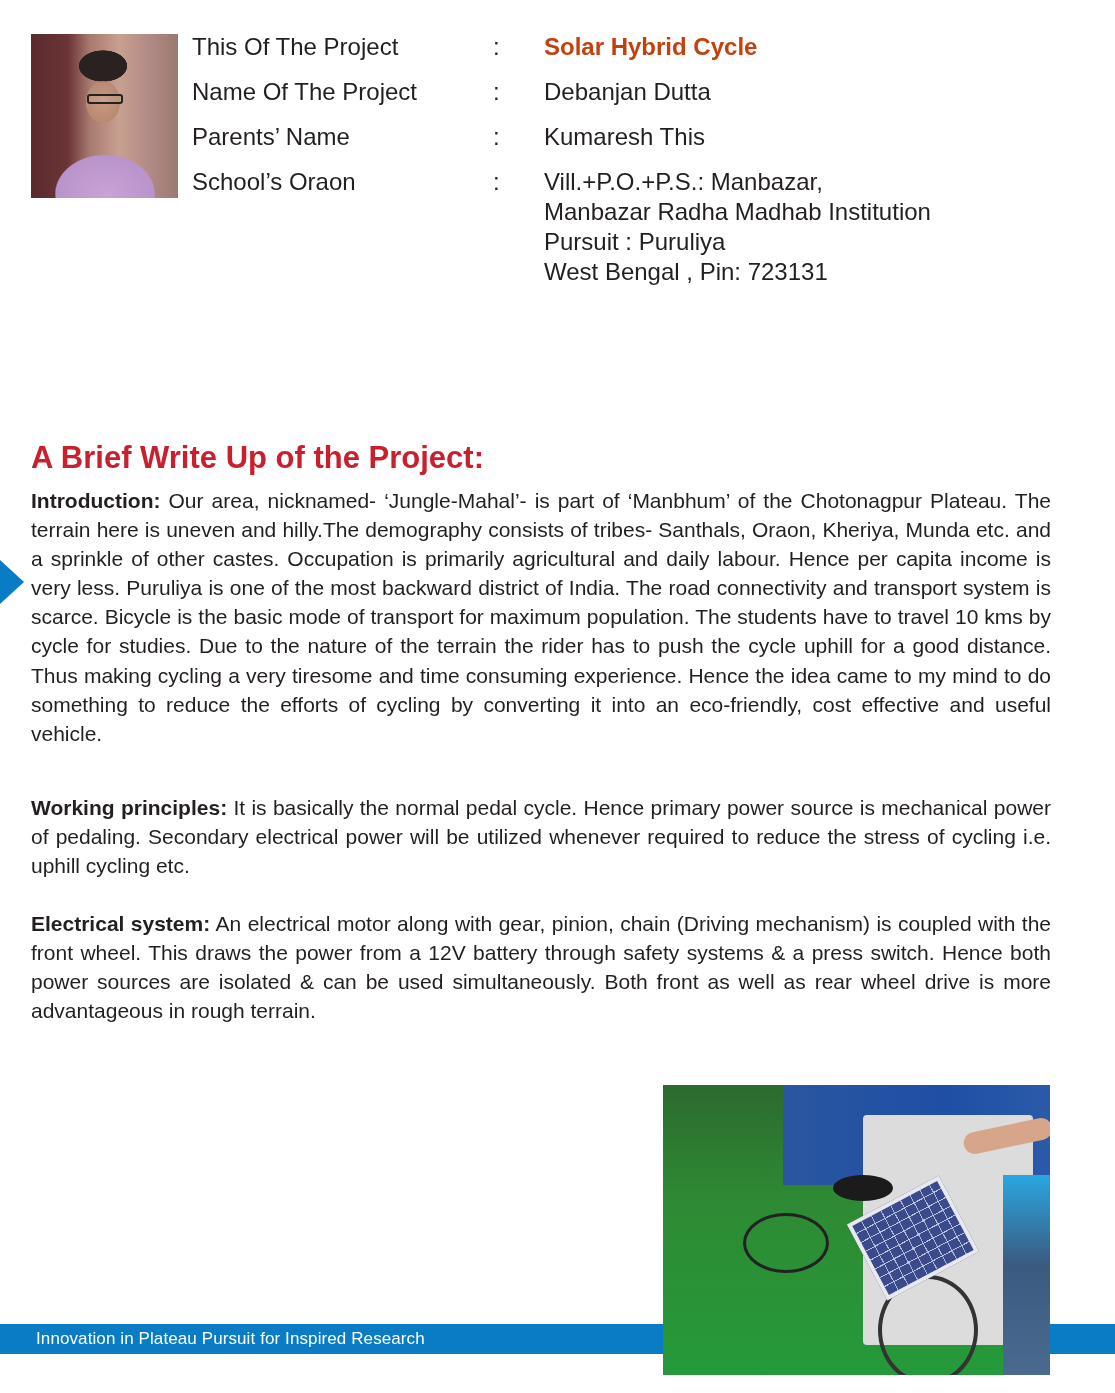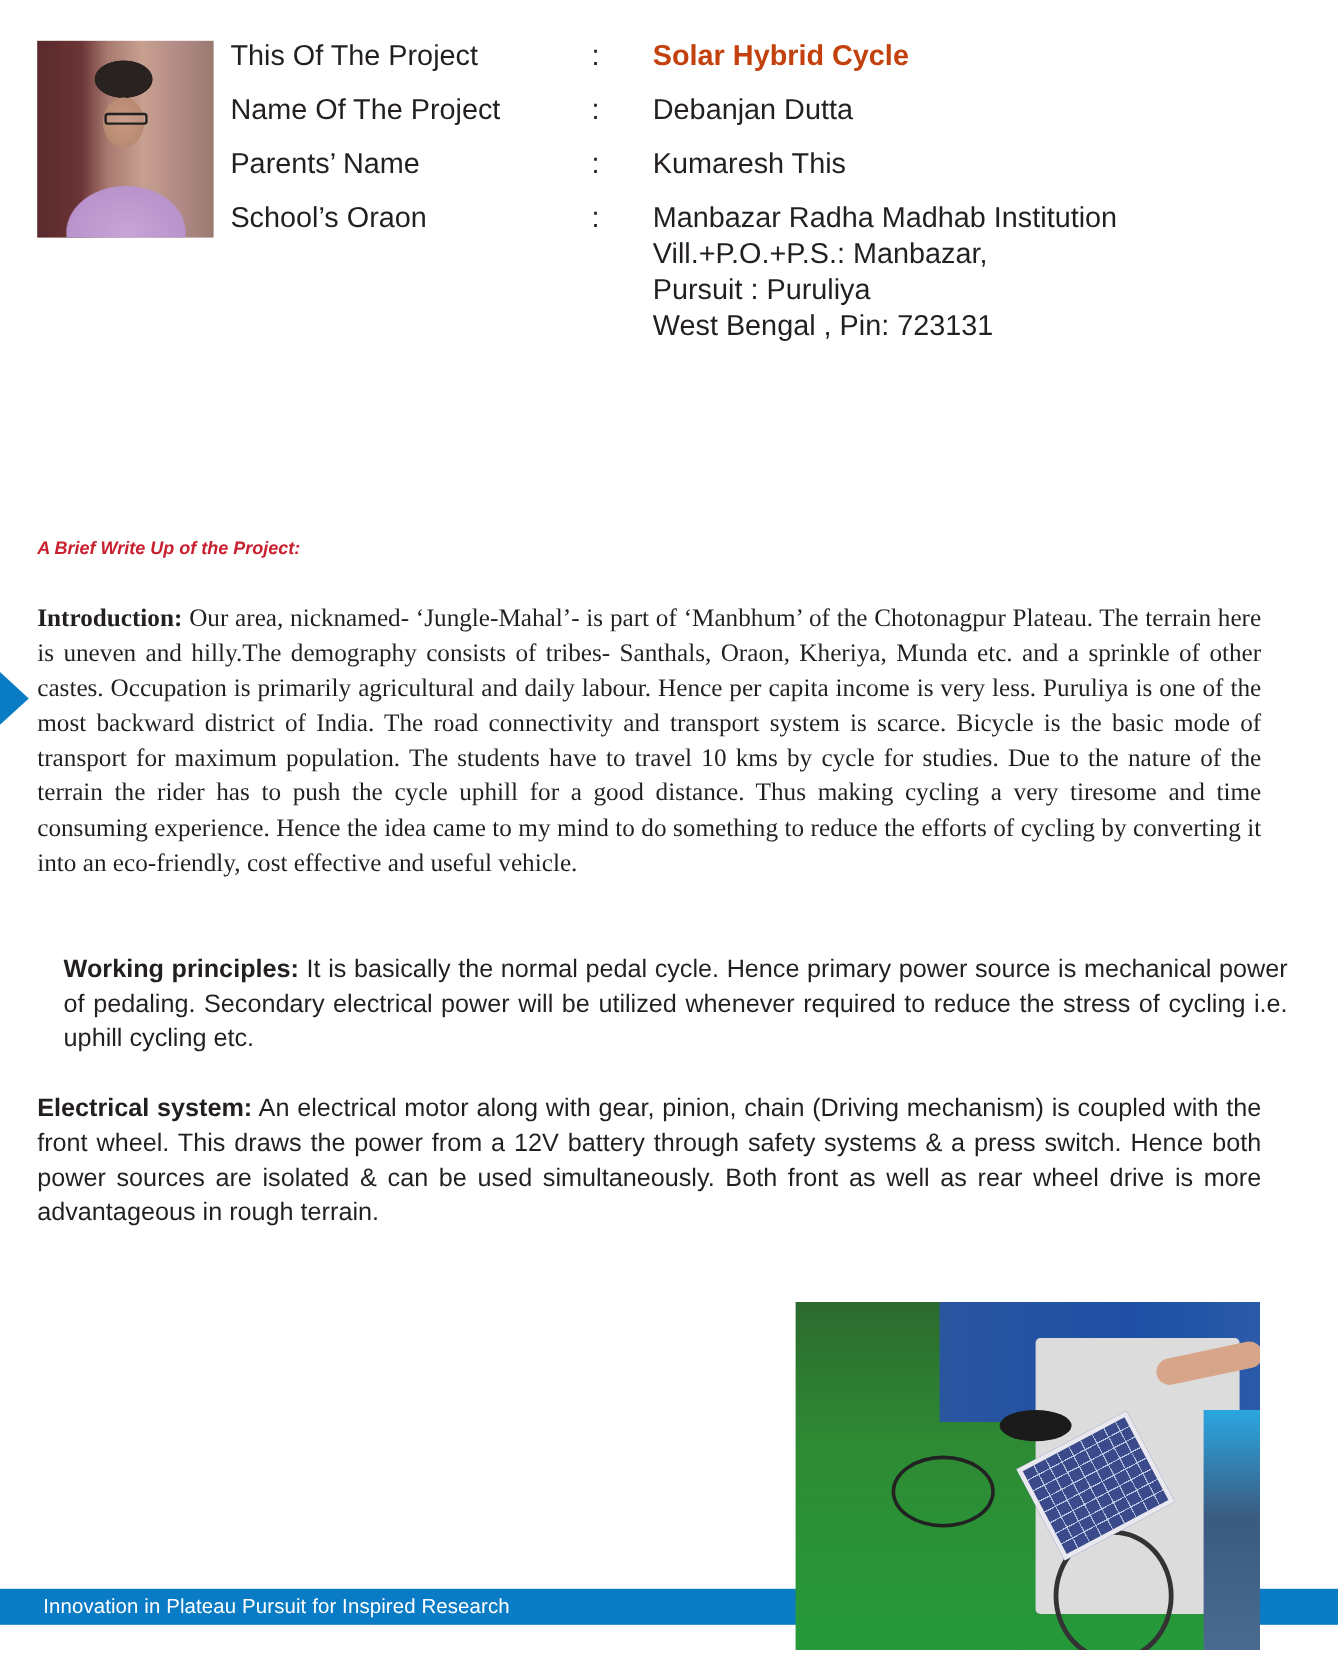--- a/index.html
+++ b/index.html
@@ -24,30 +24,30 @@
   .info-table { position: absolute; left: 192px; top: 32px; }
   .info-row { position: absolute; left: 0; white-space: nowrap; font-size: 24px; line-height: 30px; }
   .info-row .lbl { position: absolute; left: 0; width: 300px; }
   .info-row .colon { position: absolute; left: 301px; }
   .info-row .val { position: absolute; left: 352px; }
   .val.title { color: #c2410c; font-weight: bold; }
   .addr-line { display: block; line-height: 30px; }
 
   .section-heading {
     position: absolute; left: 31px; top: 443px;
-    font-size: 15px; font-weight: bold; color: #c8202f; line-height: 30px; font-style: italic;
+    font-size: 31px; font-weight: bold; color: #c8202f; line-height: 30px;
   }
 
   .body-text {
     position: absolute; left: 31px; width: 1020px;
     font-size: 21px; line-height: 29.1px; text-align: justify; color: #231f20;
   }
   .body-text b { font-weight: bold; }
-  .para-intro { top: 501px; font-family: Liberation Serif, serif; }
-  .para-working { top: 793px; margin-left: 22px; }
+  .para-intro { top: 486px; }
+  .para-working { top: 793px; }
   .para-electrical { top: 909px; }
 
   .side-arrow {
     position: absolute; left: 0; top: 560px; width: 0; height: 0;
     border-top: 22px solid transparent; border-bottom: 22px solid transparent;
     border-left: 24px solid #0a7cc6;
   }
 
   .footer-bar {
     position: absolute; left: 0; top: 1324px; width: 1115px; height: 30px;
@@ -122,22 +122,22 @@
   </div>
   <div class="info-row" style="top:90px;">
     <span class="lbl">Parents’ Name</span>
     <span class="colon">:</span>
     <span class="val">Kumaresh This</span>
   </div>
   <div class="info-row" style="top:135px;">
     <span class="lbl">School’s Oraon</span>
     <span class="colon">:</span>
     <span class="val">
+      <span class="addr-line">Vill.+P.O.+P.S.: Manbazar,</span>
       <span class="addr-line">Manbazar Radha Madhab Institution</span>
-      <span class="addr-line">Vill.+P.O.+P.S.: Manbazar,</span>
       <span class="addr-line">Pursuit :  Puruliya</span>
       <span class="addr-line">West Bengal ,  Pin: 723131</span>
     </span>
   </div>
 </div>
 
 <div class="section-heading">A Brief Write Up of the Project:</div>
 
 <div class="side-arrow"></div>
 

